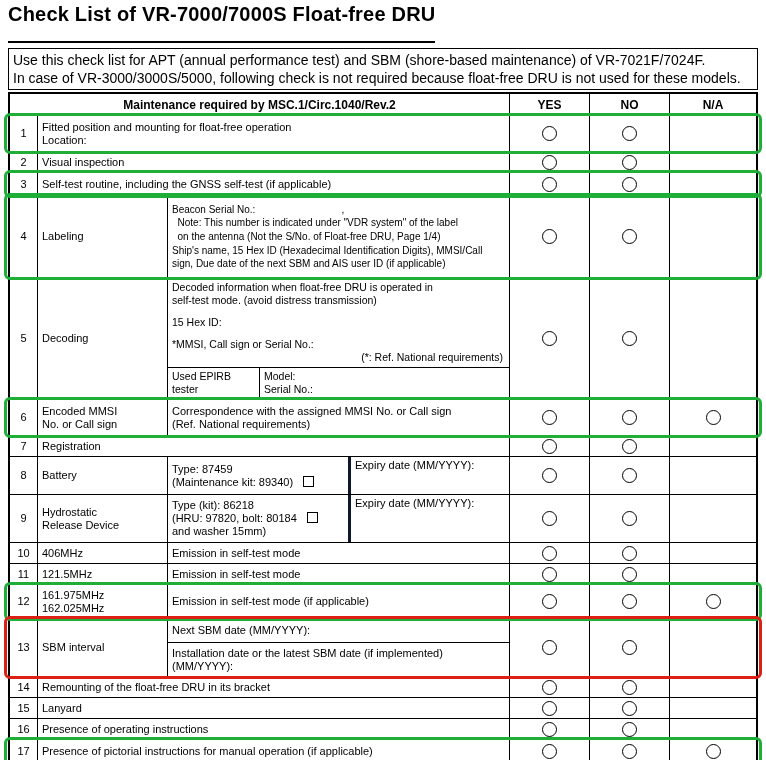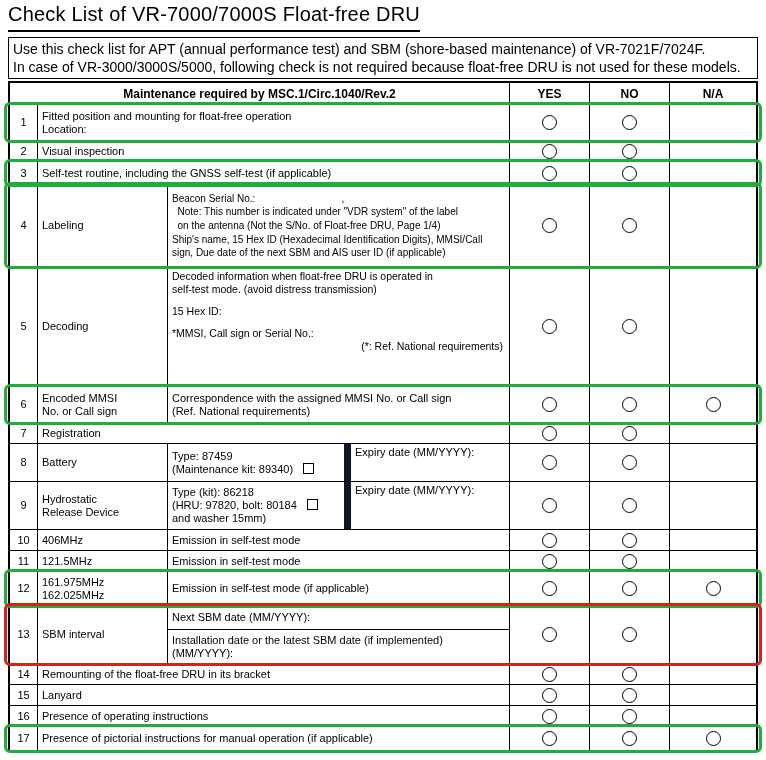--- a/index.html
+++ b/index.html
@@ -3,22 +3,22 @@
 <meta charset="utf-8">
 <style>
   * { margin:0; padding:0; box-sizing:border-box; }
   html,body { background:#fff; }
   .page {
     width:766px; height:760px; background:#fff; color:#000;
     font-family:"Liberation Sans","DejaVu Sans",sans-serif;
     padding:3px 8px 0 8px; overflow:hidden;
   }
   .title {
-    font-size:20px; font-weight:400; display:inline-block;
-    border-bottom:2px solid #000; padding-bottom:4px; margin:0 0 5px 0;
+    font-size:20px; font-weight:700; display:inline-block;
+    border-bottom:2px solid #000; padding-bottom:15px; margin:0 0 5px 0;
     letter-spacing:0.2px;
   }
   .intro {
     border:1px solid #000; padding:2px 4px; font-size:14px; line-height:1.3;
     margin-bottom:2px;
   }
   .table { border:2px solid #000; font-size:11px; line-height:1.2; }
   .row { display:flex; align-items:stretch; border-bottom:1px solid #000; position:relative; }
   .row:last-child { border-bottom:0; }
   .cell {
@@ -48,21 +48,21 @@
   .gap { margin-top:9px; }
   .alignr { text-align:right; padding-right:2px; }
   
   .r5-top { flex:1 1 auto; padding:3px 4px; }
   .r5-bottom { border-top:1px solid #000; display:flex; flex:0 0 32px; }
   .tester { flex:0 0 92px; border-right:1px solid #000; padding:2px 4px; }
   .model  { flex:1 1 auto; padding:2px 4px; }
   
   .split { display:flex; flex:1 1 auto; }
   .split-left {
-    flex:1 1 auto; border-right:7px solid #0f172a; padding:2px 4px;
+    flex:1 1 auto; border-right:3px solid #0f172a; padding:2px 4px;
     display:flex; flex-direction:column; justify-content:center;
   }
   .split-right { flex:0 0 158px; padding:2px 4px; }
   
   .r13-top { flex:0 0 24px; border-bottom:1px solid #000; padding:2px 4px; display:flex; flex-direction:column; justify-content:center; }
   .r13-bottom { flex:1 1 auto; padding:2px 4px; display:flex; flex-direction:column; justify-content:center; }
   
   .mh21{min-height:21px} .mh22{min-height:22px} .mh23{min-height:23px}
   .mh34{min-height:34px} .mh36{min-height:36px} .mh38{min-height:38px}
   .mh48{min-height:48px} .mh58{min-height:58px} .mh82{min-height:82px}
@@ -162,20 +162,30 @@
       <div class="cell c-num">5</div>
       <div class="cell c-item">Decoding</div>
       <div class="cell c-main nopad">
         <div class="r5-top small2">
           <div>Decoded information when float-free DRU is operated in</div>
           <div>self-test mode. (avoid distress transmission)</div>
           <div class="gap">15 Hex ID:</div>
           <div class="gap">*MMSI, Call sign or Serial No.:</div>
           <div class="alignr">(*: Ref. National requirements)</div>
         </div>
+        <div class="r5-bottom small2">
+          <div class="tester">
+            <div>Used  EPIRB</div>
+            <div>tester</div>
+          </div>
+          <div class="model">
+            <div>Model:</div>
+            <div>Serial No.:</div>
+          </div>
+        </div>
       </div>
       <div class="cell c-check">
           <span class="circle"></span>
         </div>
       <div class="cell c-check">
           <span class="circle"></span>
         </div>
       <div class="cell c-check c-na"></div>
     </div>
 

